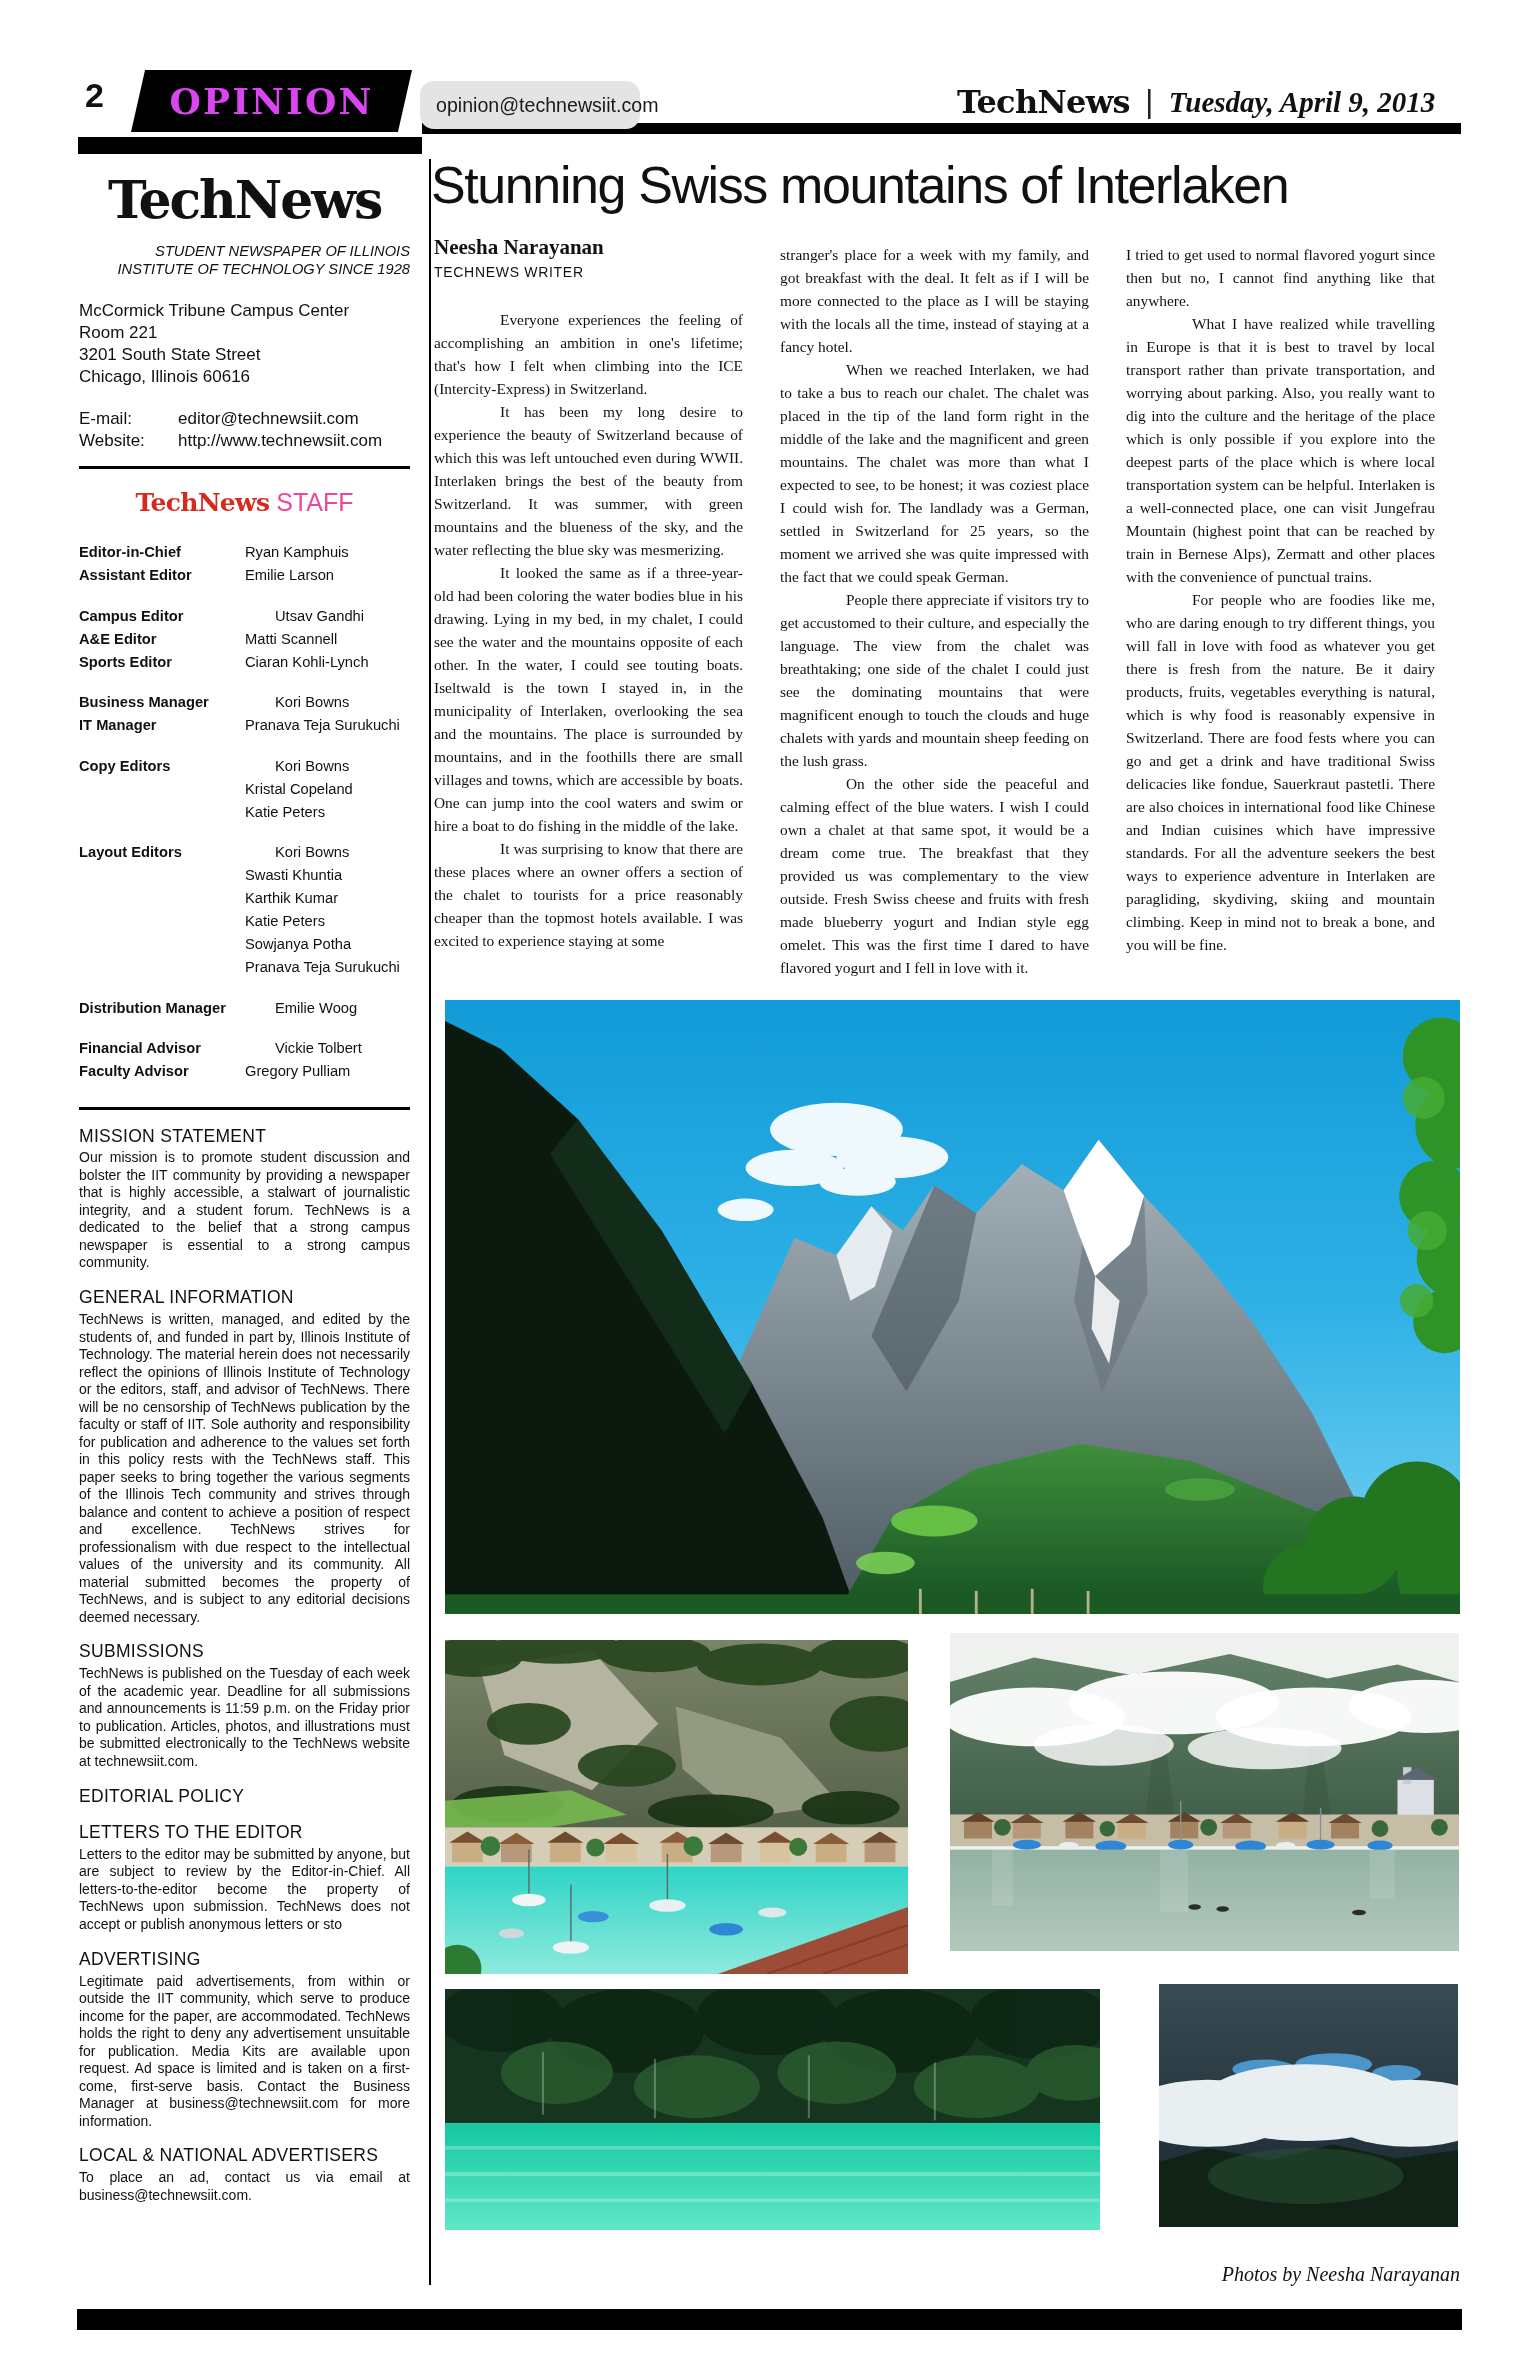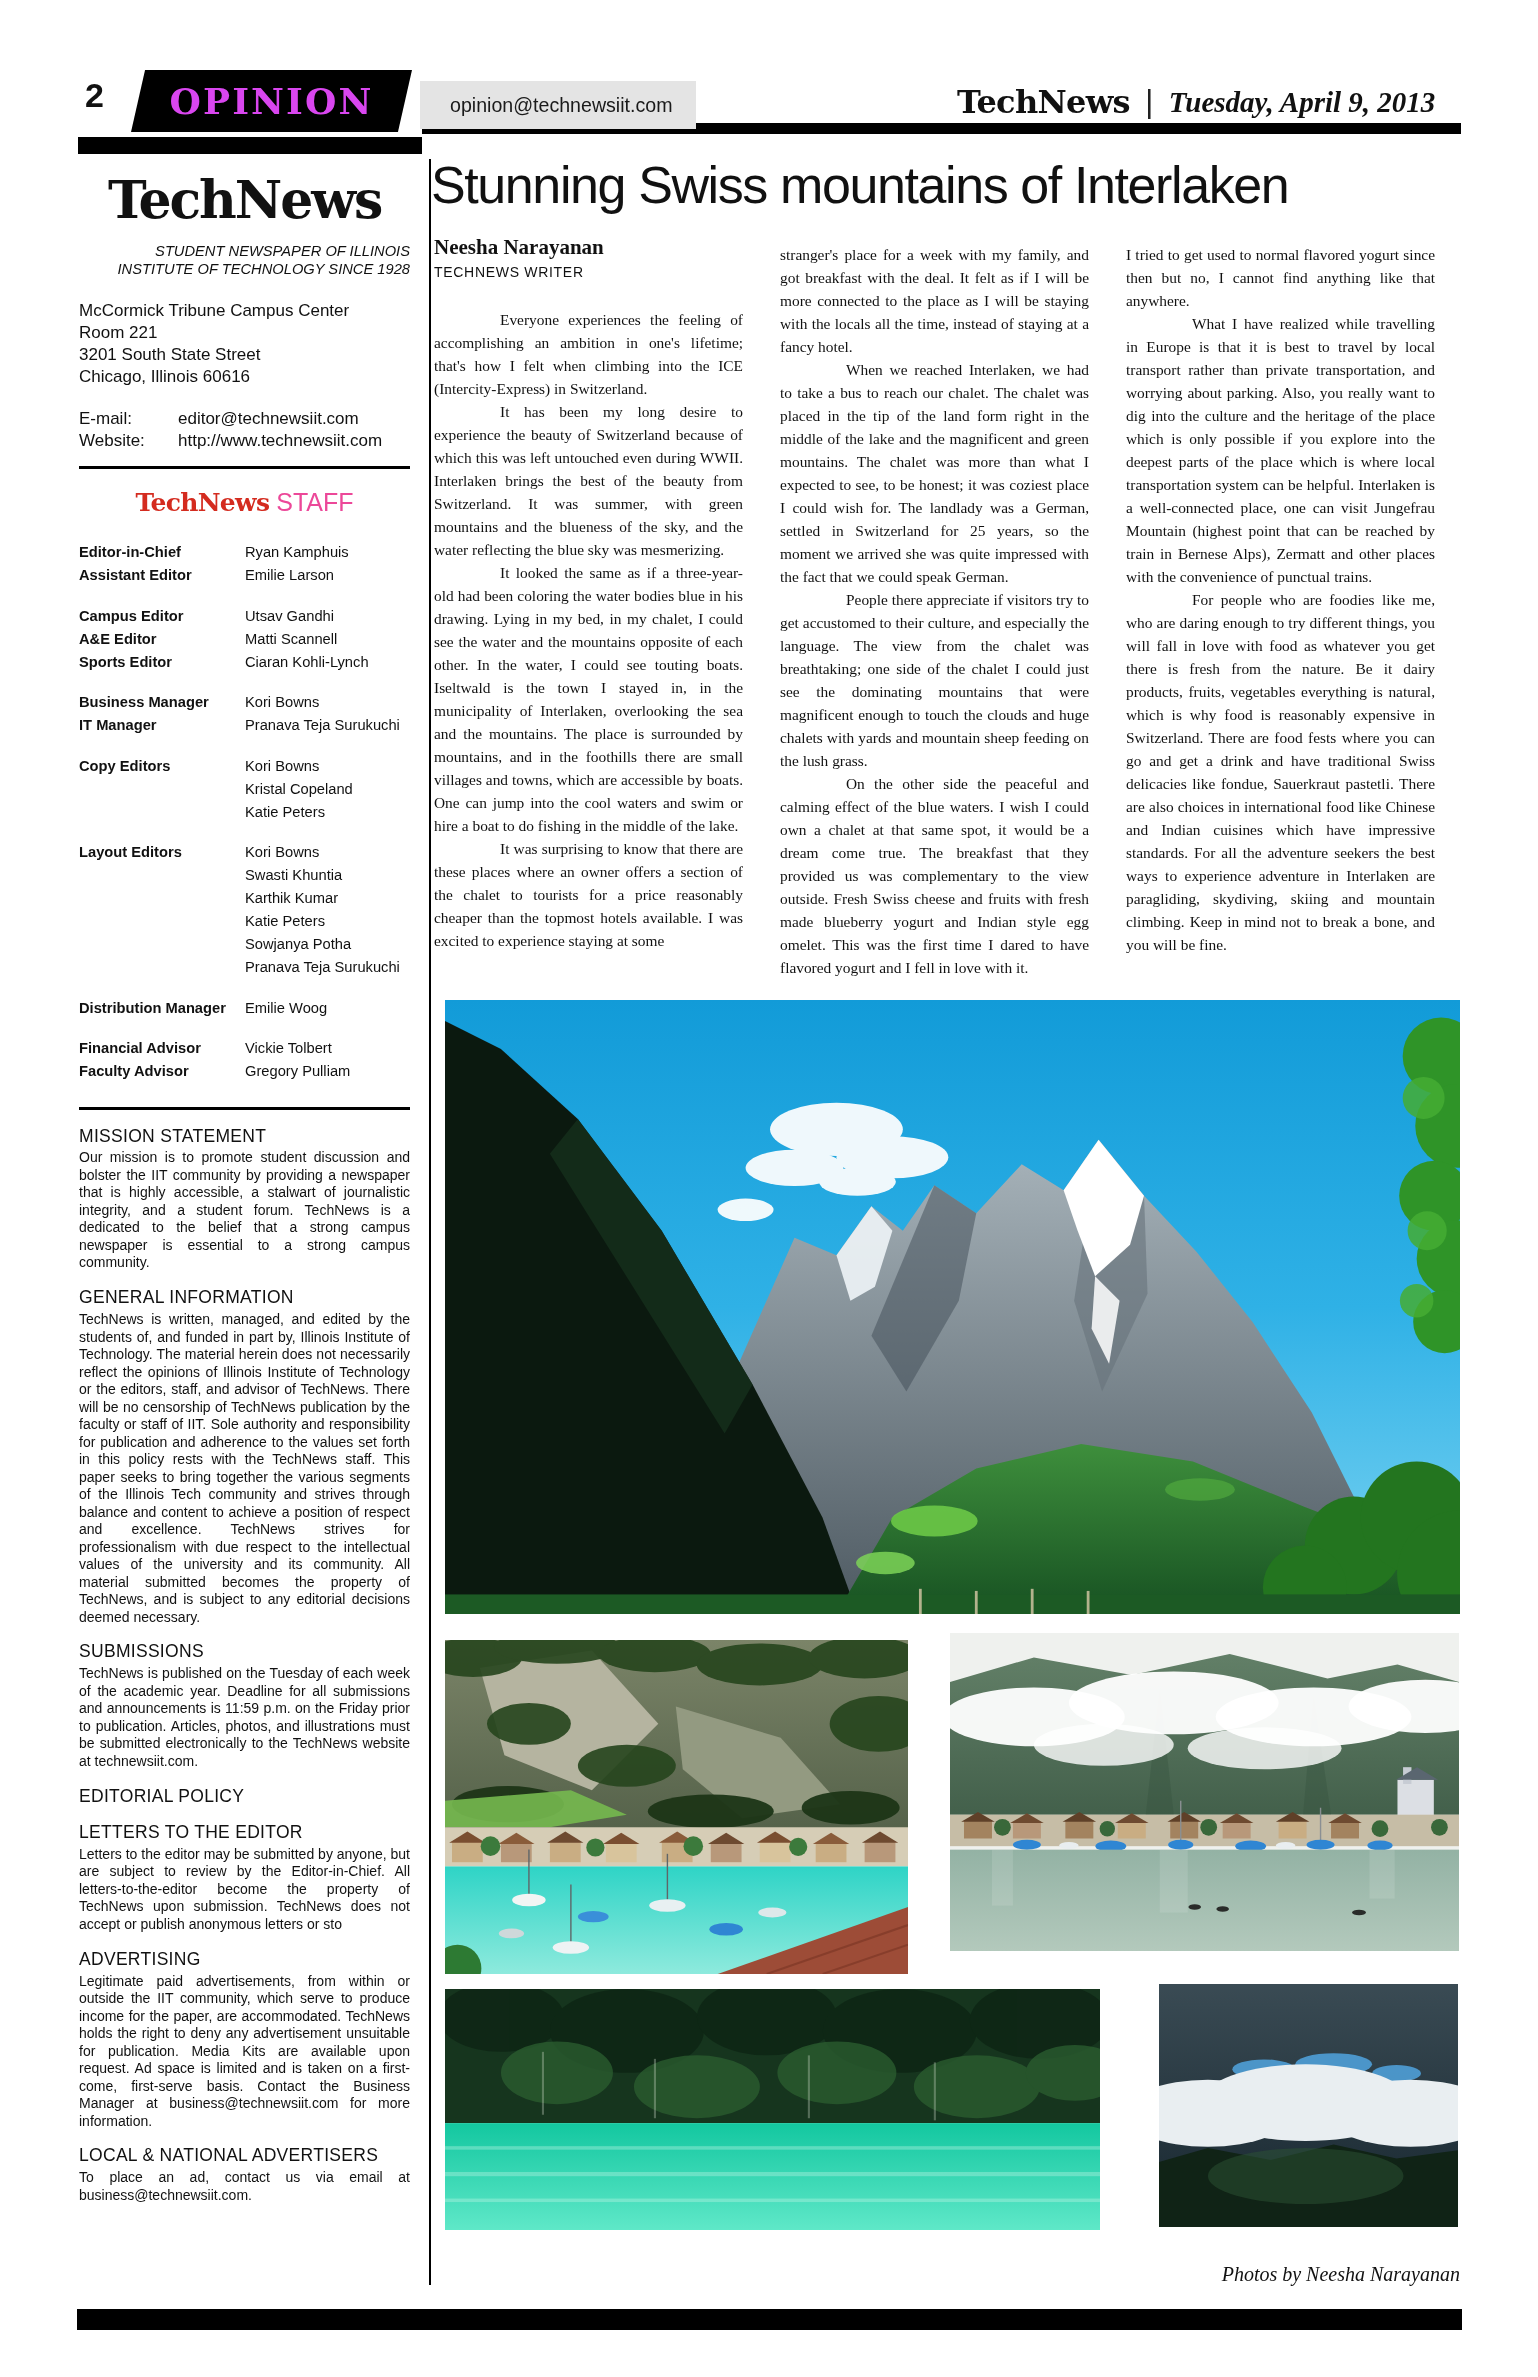--- a/index.html
+++ b/index.html
@@ -4,22 +4,22 @@
 <style>
   html,body{margin:0;padding:0;background:#888;}
   .page{position:relative;width:1538px;height:2377px;background:#ffffff;overflow:hidden;
         font-family:"Liberation Sans",sans-serif;color:#111;}
 
   
   .pagenum{position:absolute;left:85px;top:76px;font-size:34px;font-weight:bold;}
   .opinion-box{position:absolute;left:131px;top:70px;width:281px;height:62px;background:#000;
                clip-path:polygon(5% 0,100% 0,95% 100%,0 100%);display:flex;align-items:center;justify-content:center;}
   .opinion-box span{color:#d946ef;font-family:"DejaVu Serif",serif;font-weight:bold;font-size:36px;letter-spacing:2.1px;}
-  .email-box{position:absolute;left:420px;top:81px;width:276px;height:48px;background:#e4e4e4;z-index:2;
-             display:flex;align-items:center;padding-left:30px;box-sizing:border-box;font-size:19.6px;color:#1a1a1a;}
+  .email-box{position:absolute;left:420px;top:81px;width:220px;height:48px;background:#e4e4e4;z-index:2;
+             display:flex;align-items:center;padding-left:16px;box-sizing:border-box;font-size:19.6px;color:#1a1a1a;border-radius:14px;}
   .mast-right{position:absolute;left:957px;top:83px;display:flex;align-items:center;gap:15.4px;}
   .mast-sm{font-family:"DejaVu Serif",serif;font-weight:bold;font-size:32px;letter-spacing:-0.7px;}
   .mast-sep{font-size:31px;font-weight:300;color:#222;}
   .mast-date{font-family:"Liberation Serif",serif;font-style:italic;font-weight:bold;font-size:29px;}
   .rule-right{position:absolute;left:422px;top:123px;width:1039px;height:10.5px;background:#000;z-index:1;}
   .rule-left{position:absolute;left:78px;top:137px;width:344px;height:17px;background:#000;}
   .vdivider{position:absolute;left:429px;top:159px;width:2.1px;height:2126px;background:#000;}
   .bottom-bar{position:absolute;left:77px;top:2309px;width:1385px;height:21px;background:#000;}
 
   
@@ -29,21 +29,21 @@
   .addr{margin-top:22.4px;font-size:17px;line-height:22px;}
   .contact{margin-top:19.6px;font-size:17px;line-height:22px;}
   .contact-row{display:flex;}
   .contact-label{width:99px;}
   .rule{height:2.8px;background:#000;margin-top:14px;}
   .staff-title{margin-top:19.6px;text-align:center;font-size:25px;}
   .staff-title .brand{font-family:"DejaVu Serif",serif;font-weight:bold;color:#d42b1f;letter-spacing:-0.7px;}
   .staff-title .rest{font-family:Liberation Sans, sans-serif;color:#ec4899;}
   .staff-list{margin-top:24px;}
   .staff-row{display:grid;grid-template-columns:166px 1fr;font-size:14.7px;line-height:23px;}
-  .staff-row.gap{margin-top:17.5px;}
+  .staff-row.gap{margin-top:17.5px;gap:30px;}
   .staff-role{font-weight:bold;}
   .rule2{height:2.8px;background:#000;margin-top:24px;}
   .sections{margin-top:0;}
   .sections h3{font-size:17.5px;font-weight:normal;letter-spacing:0.3px;margin:15.4px 0 2.8px 0;}
   .sections p{margin:0;font-size:14px;line-height:17.5px;text-align:justify;}
 
   
   .art-title{position:absolute;left:431px;top:157px;width:1028px;margin:0;font-weight:normal;
              font-size:52px;letter-spacing:-1.4px;line-height:57px;white-space:nowrap;}
   .byline{position:absolute;left:434px;top:235px;font-family:Liberation Serif, serif;font-weight:bold;font-size:21px;}

